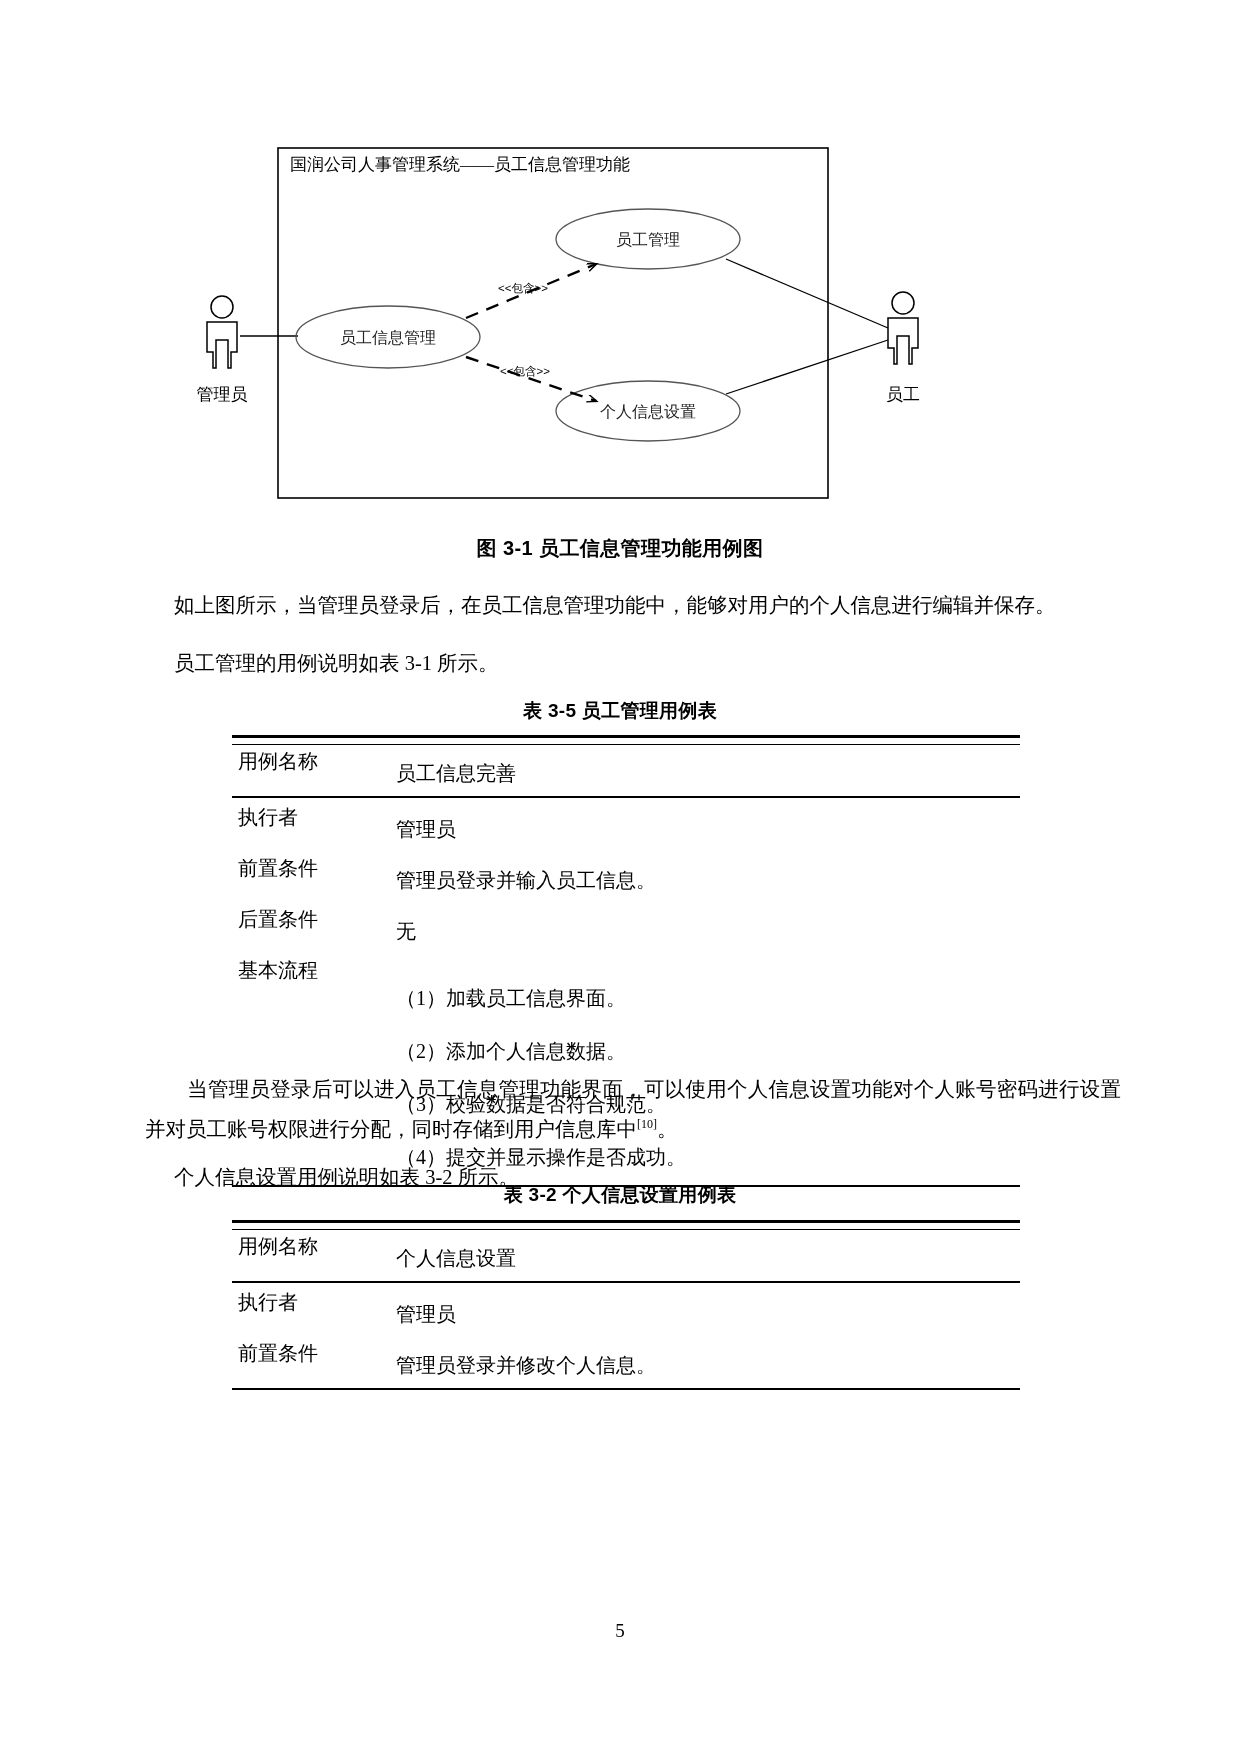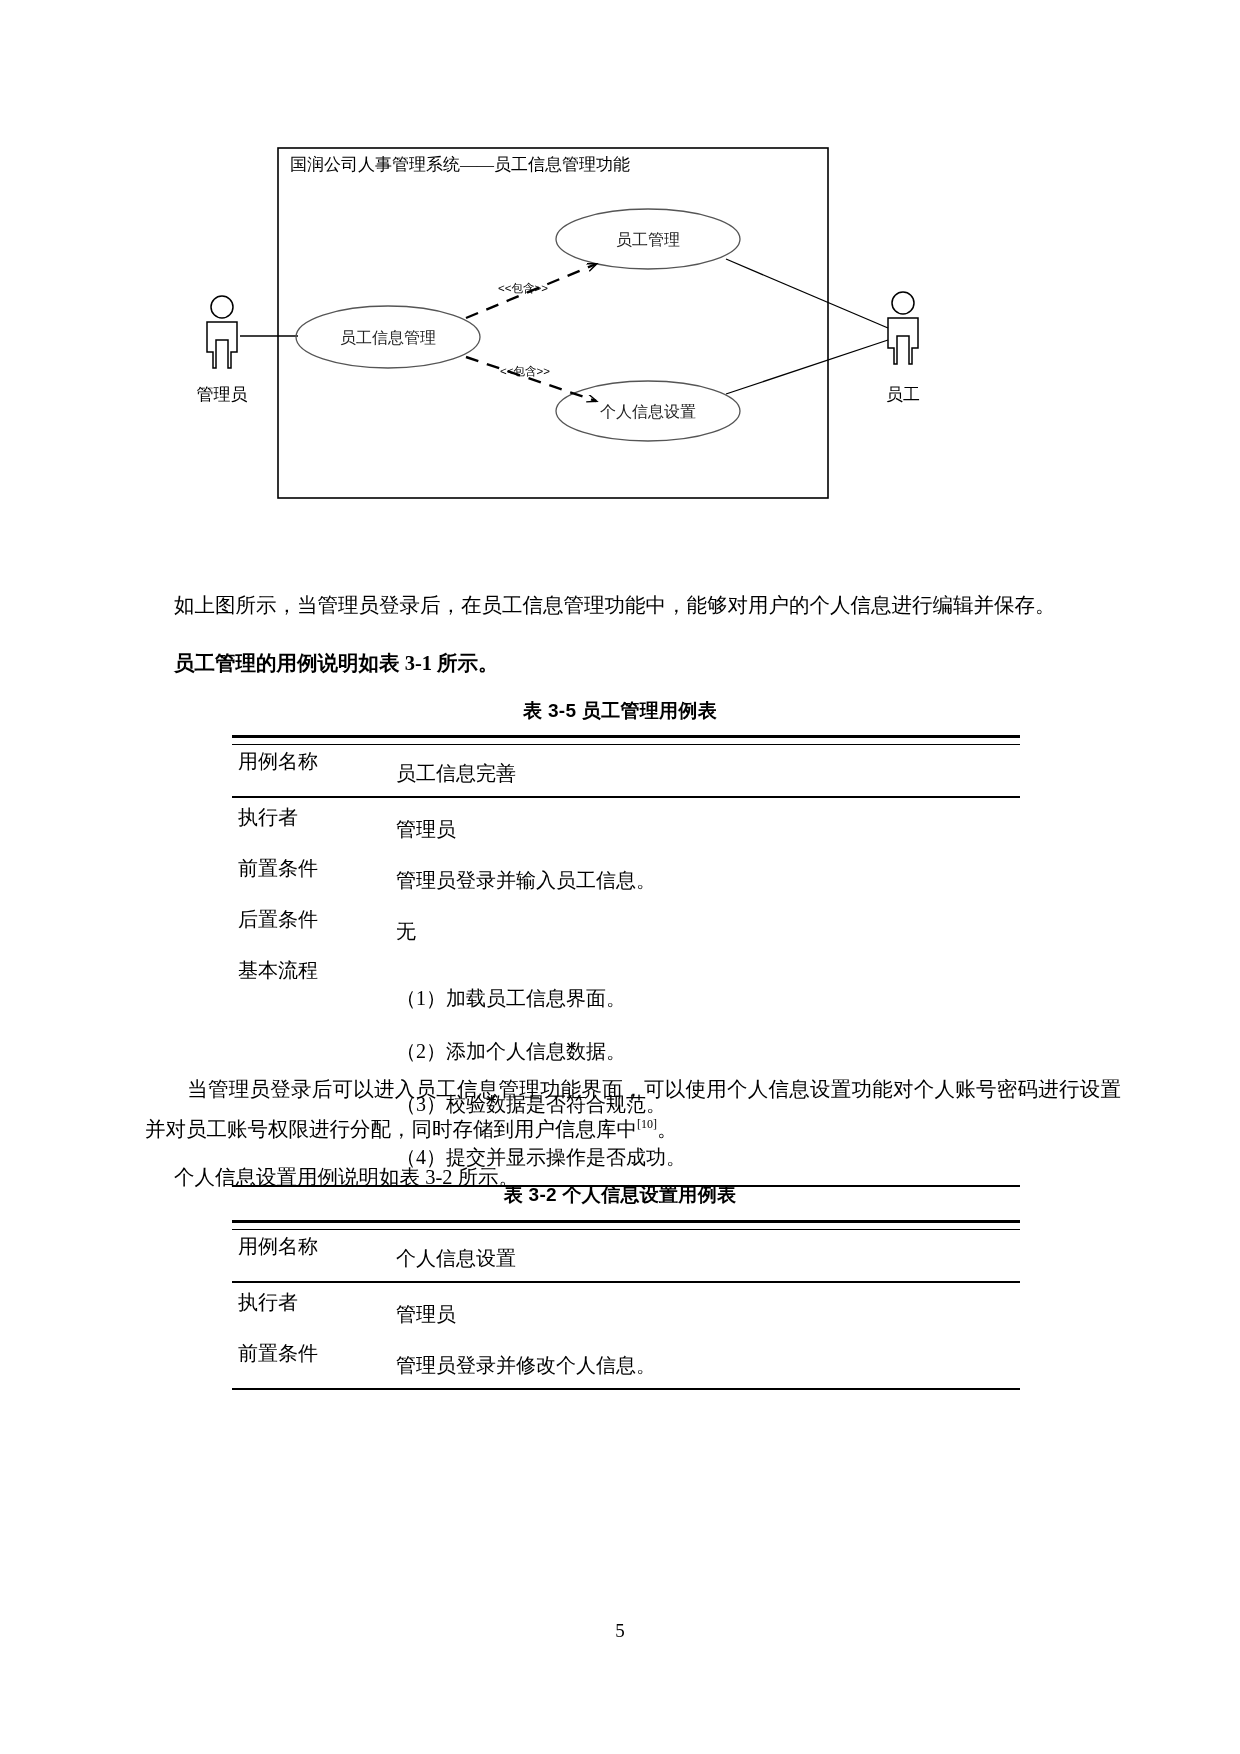--- a/index.html
+++ b/index.html
@@ -109,26 +109,27 @@
       <line x1="726" y1="394" x2="888" y2="340" stroke="#000" stroke-width="1.3"></line>
 
       <g>
         <circle cx="903" cy="303" r="11" fill="none" stroke="#000" stroke-width="1.5"></circle>
         <path d="M888,318 L918,318 L918,348 L912,348 L912,364 L909,364 L909,336 L897,336 L897,364 L894,364 L894,348 L888,348 Z" fill="none" stroke="#000" stroke-width="1.5"></path>
         <text x="903" y="400" text-anchor="middle" class="uml-label" font-size="17" fill="#000">员工</text>
       </g>
     </svg>
   </div>
 
+  <div class="fig-caption" style="top:535px;">图 3-1  员工信息管理功能用例图</div>
 
   <div class="para" style="top:588px;">
     <span class="indent"></span><span>如上图所示，当管理员登录后，在员工信息管理功能中，能够对用户的个人信息进行编辑并保存。</span>
   </div>
 
-  <div class="para" style="top:646px;font-weight:bold;">
+  <div class="para" style="top:646px;">
     <span class="indent"></span><span>员工管理的用例说明如表 3-1 所示。</span>
   </div>
 
   <div class="tbl-caption" style="top:698px;">表 3-5  员工管理用例表</div>
 
   <table class="ttbl" style="top:735px;">
     <tbody>
       <tr>
         <td class="top-rule" colspan="2"></td>
       </tr>

